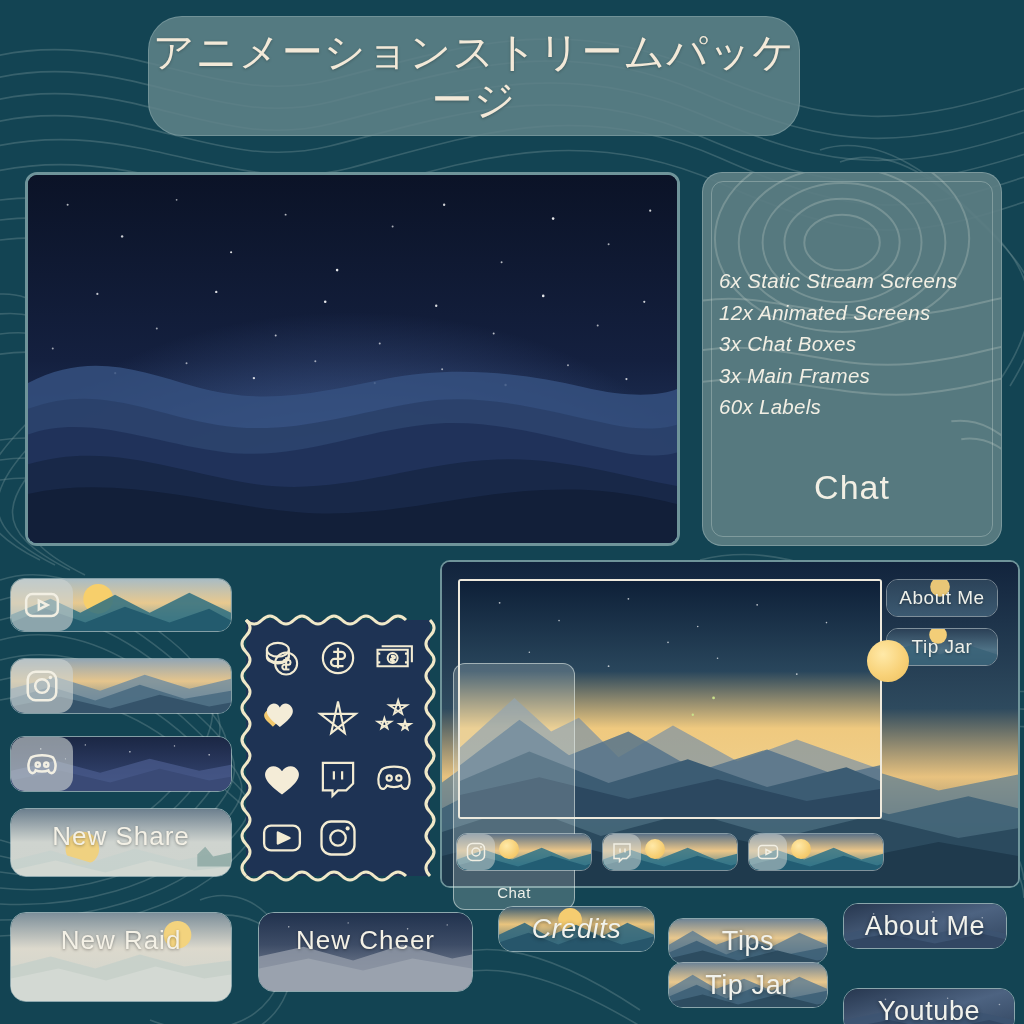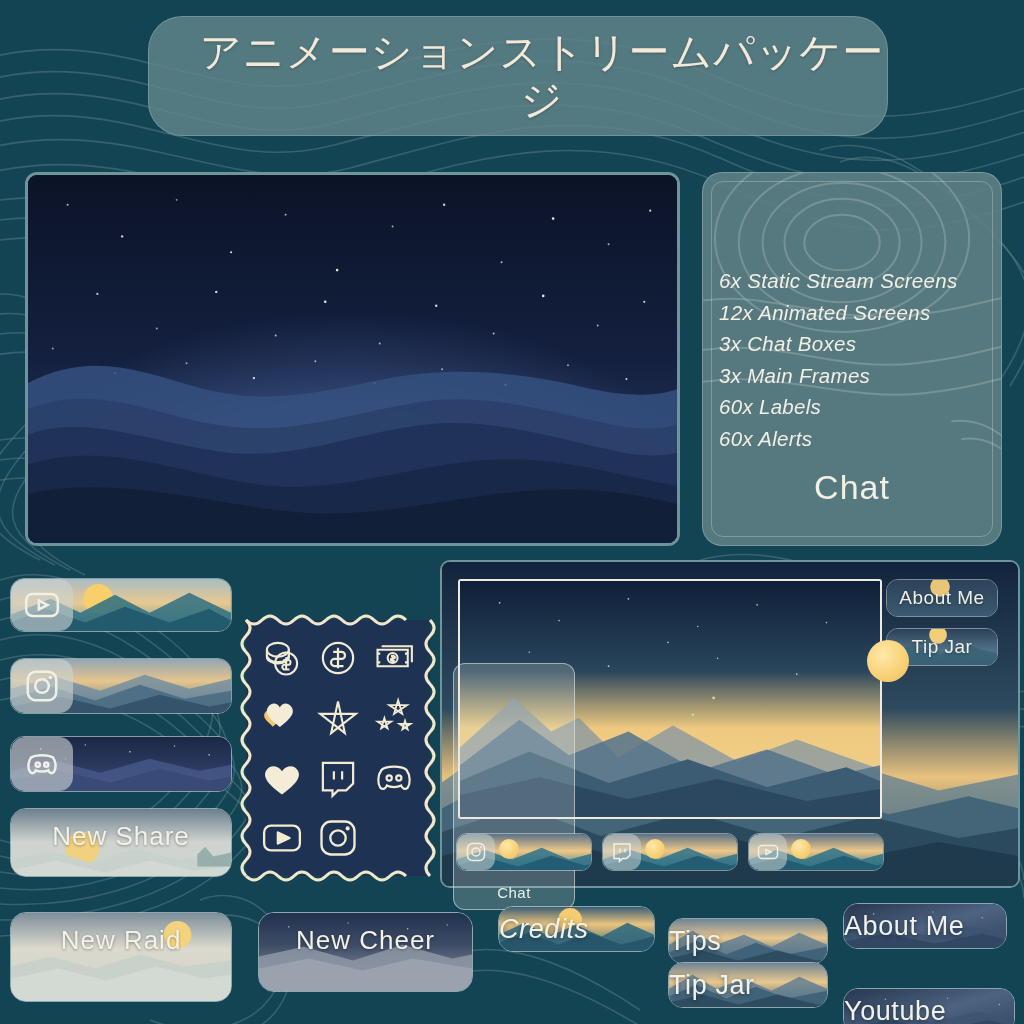--- a/index.html
+++ b/index.html
@@ -8,25 +8,25 @@
     font-family: "Liberation Sans", sans-serif;
     background:#134453;
     position:relative;
     overflow:hidden;
   }
   #topo { position:absolute; inset:0; z-index:0; }
   .stage { position:absolute; inset:0; z-index:2; }
 
   
   .header {
-    position:absolute; left:148px; top:16px; width:740px; height:120px;
+    position:absolute; left:148px; top:16px; width:652px; height:120px;
     background:rgba(96,132,137,0.85);
     border-radius:34px;
     border:1px solid rgba(200,220,220,0.25);
-    display:flex; align-items:center; justify-content:flex-end;
+    display:flex; align-items:center; justify-content:center;
     overflow:hidden;
   }
   .header-title {
     color:#f3e9d8; font-size:41px; line-height:1.18; text-align:center;
     letter-spacing:1px; width:690px; font-weight:400;
     text-shadow:0 1px 3px rgba(0,0,0,.25);
   }
 
   
   .hero {
@@ -143,21 +143,21 @@
   .ov-social .ico svg { width:24px; height:24px; }
   .ov-social .dot {
     position:absolute; left:42px; top:5px; width:20px; height:20px; border-radius:50%;
     background:radial-gradient(circle at 38% 34%, #ffe9a8 0%, #f6ce73 60%, #ecbd5b 100%);
   }
 
   
   .bbtn {
     position:absolute; border-radius:15px; overflow:hidden;
     border:1px solid rgba(220,232,232,0.6);
-    display:flex; align-items:center; 
+    display:flex; align-items:center; justify-content:center;
   }
   .bbtn .bg { position:absolute; inset:0; }
   .bbtn span {
     position:relative; color:#f1f2ec; font-size:27px; letter-spacing:.6px;
     text-shadow:0 1px 4px rgba(0,0,0,.45);
   }
   .italicface { font-style:italic; }
 </style>
 </head>
 <body>
@@ -281,21 +281,20 @@
         <path d="M260 268 C 288 264, 306 280, 320 296"></path>
       </g>
     </svg>
     <div class="features-inner"></div>
     <ul class="feature-list">
       <li>6x Static Stream Screens</li>
       <li>12x Animated Screens</li>
       <li>3x Chat Boxes</li>
       <li>3x Main Frames</li>
       <li>60x Labels</li>
-      <li>60x Alerts</li>
     </ul>
     <div class="features-chat">Chat</div>
   </div>
 
   <div class="lbl" style="left:10px; top:578px; width:222px; height:54px;">
     <svg class="bg" viewBox="0 0 222 54" preserveAspectRatio="none">
       <defs>
           <linearGradient id="lg1" x1="0" y1="0" x2="0" y2="1">
         <stop offset="0%" stop-color="#a9bcc4"></stop>
             <stop offset="45%" stop-color="#e8c98f"></stop>

